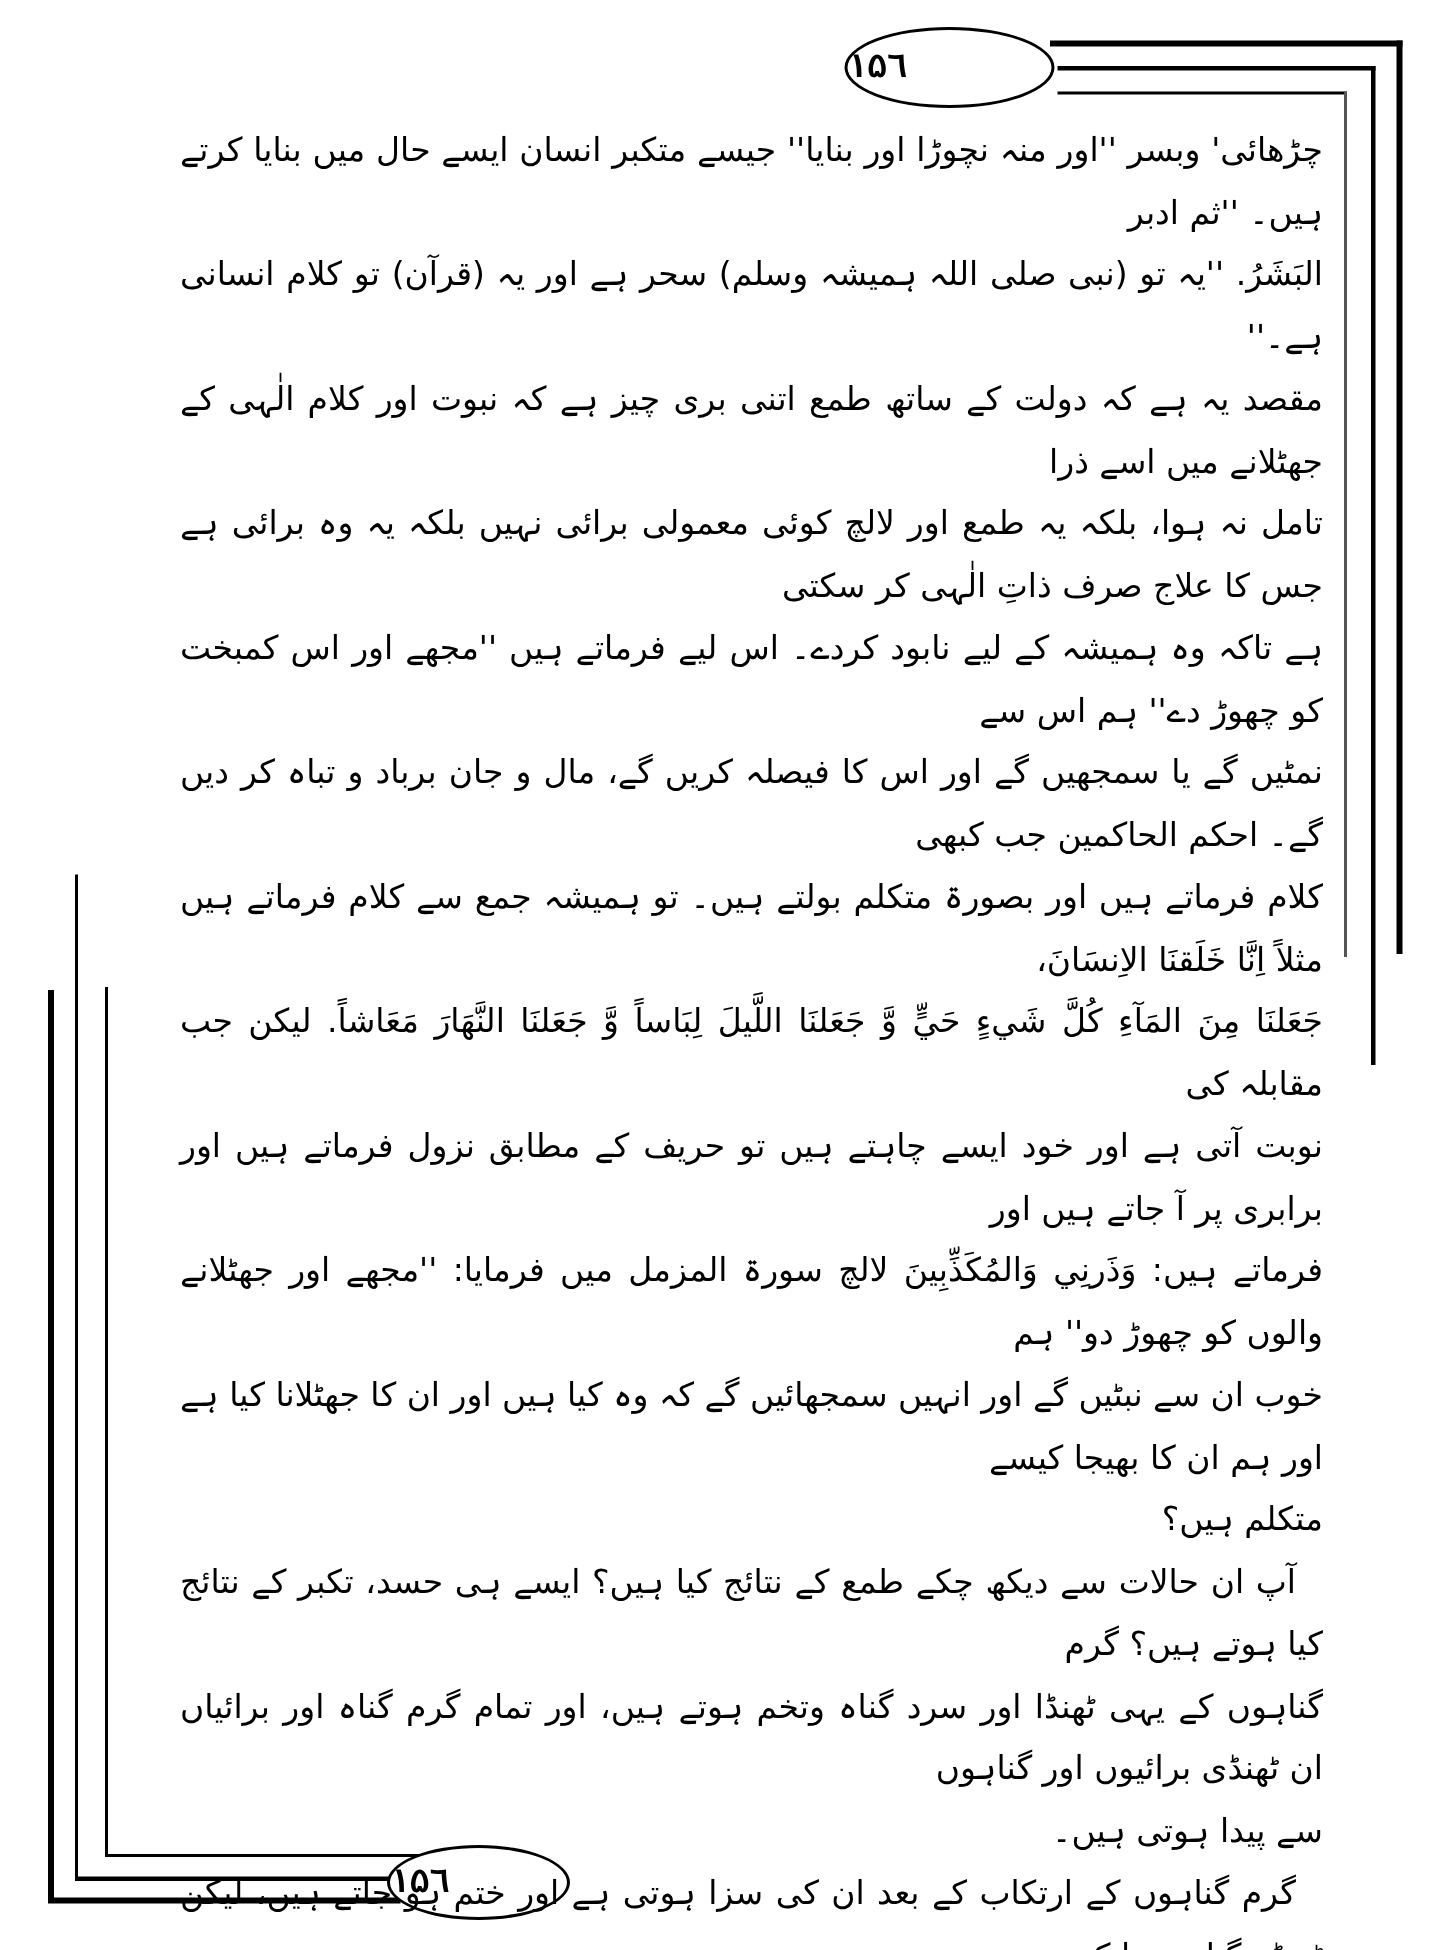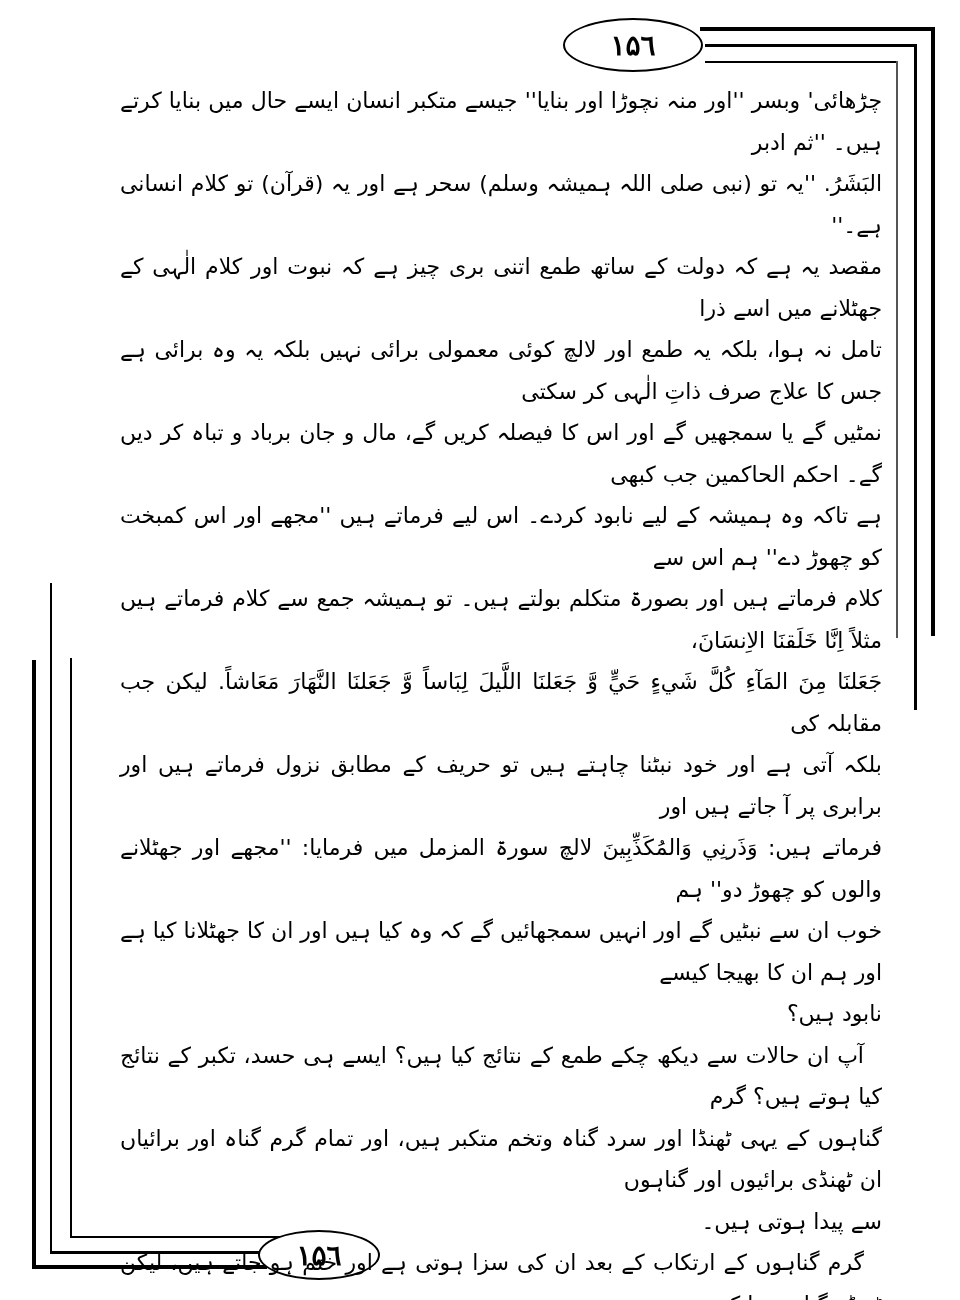--- a/index.html
+++ b/index.html
@@ -1,22 +1,22 @@
 <!DOCTYPE html>
 <html><head>
   <meta charset="utf-8">
   <style>
     html, body { margin: 0; padding: 0; background: #ffffff; }
     body { width: 960px; height: 1300px; position: relative; overflow: hidden; font-family: "DejaVu Sans", sans-serif; color: #000; }
 
     .line { position: absolute; background: #000; }
     .oval {
       position: absolute; background: #fff; border: 2.5px solid #000; border-radius: 50%;
-      display: flex; align-items: center; justify-content: center;
-      font-family: Liberation Sans, sans-serif; font-weight: bold; font-size: 28px; letter-spacing: 1px;
+      display: flex; align-items: center; 
+      font-family: Liberation Mono, monospace; font-weight: bold; font-size: 22px; letter-spacing: 1px;
     }
 
     .text-block {
       position: absolute; left: 92px; width: 790px; top: 80px;
       direction: rtl; text-align: justify;
       font-family: "DejaVu Sans", sans-serif; font-size: 22px; line-height: 41.5px;
     }
     .text-block p { margin: 0; }
     .text-block .para { text-indent: 0; margin-left: 28px; }
     .text-block .indent { text-indent: 18px; }
@@ -46,32 +46,32 @@
 </div>
 
 <div class="text-block">
   <div class="para">
     <p>چڑھائی' وبسر ''اور منہ نچوڑا اور بنایا'' جیسے متکبر انسان ایسے حال میں بنایا کرتے ہیں۔ ''ثم ادبر</p>
     <p>البَشَرُ. ''یہ تو (نبی صلی اللہ ہمیشہ وسلم) سحر ہے اور یہ (قرآن) تو کلام انسانی ہے۔''</p>
   </div>
   <div class="para">
     <p>مقصد یہ ہے کہ دولت کے ساتھ طمع اتنی بری چیز ہے کہ نبوت اور کلام الٰہی کے جھٹلانے میں اسے ذرا</p>
     <p>تامل نہ ہوا، بلکہ یہ طمع اور لالچ کوئی معمولی برائی نہیں بلکہ یہ وہ برائی ہے جس کا علاج صرف ذاتِ الٰہی کر سکتی</p>
+    <p>ہے تاکہ وہ ہمیشہ کے لیے نابود کردے۔ اس لیے فرماتے ہیں ''مجھے اور اس کمبخت کو چھوڑ دے'' ہم اس سے</p>
     <p>نمٹیں گے یا سمجھیں گے اور اس کا فیصلہ کریں گے، مال و جان برباد و تباہ کر دیں گے۔ احکم الحاکمین جب کبھی</p>
-    <p>ہے تاکہ وہ ہمیشہ کے لیے نابود کردے۔ اس لیے فرماتے ہیں ''مجھے اور اس کمبخت کو چھوڑ دے'' ہم اس سے</p>
     <p>کلام فرماتے ہیں اور بصورۃ متکلم بولتے ہیں۔ تو ہمیشہ جمع سے کلام فرماتے ہیں مثلاً اِنَّا خَلَقنَا الاِنسَانَ،</p>
     <p>جَعَلنَا مِنَ المَآءِ کُلَّ شَيءٍ حَيٍّ وَّ جَعَلنَا اللَّيلَ لِبَاساً وَّ جَعَلنَا النَّھَارَ مَعَاشاً. لیکن جب مقابلہ کی</p>
-    <p>بلکہ آتی ہے اور خود نبٹنا چاہتے ہیں تو حریف کے مطابق نزول فرماتے ہیں اور برابری پر آ جاتے ہیں اور</p>
+    <p>نوبت آتی ہے اور خود ایسے چاہتے ہیں تو حریف کے مطابق نزول فرماتے ہیں اور برابری پر آ جاتے ہیں اور</p>
     <p>فرماتے ہیں: وَذَرنِي وَالمُکَذِّبِینَ لالچ سورۃ المزمل میں فرمایا: ''مجھے اور جھٹلانے والوں کو چھوڑ دو'' ہم</p>
     <p>خوب ان سے نبٹیں گے اور انہیں سمجھائیں گے کہ وہ کیا ہیں اور ان کا جھٹلانا کیا ہے اور ہم ان کا بھیجا کیسے</p>
-    <p>نابود ہیں؟</p>
+    <p>متکلم ہیں؟</p>
   </div>
   <div class="para indent">
     <p>آپ ان حالات سے دیکھ چکے طمع کے نتائج کیا ہیں؟ ایسے ہی حسد، تکبر کے نتائج کیا ہوتے ہیں؟ گرم</p>
-    <p style="text-indent:0">گناہوں کے یہی ٹھنڈا اور سرد گناہ وتخم متکبر ہیں، اور تمام گرم گناہ اور برائیاں ان ٹھنڈی برائیوں اور گناہوں</p>
+    <p style="text-indent:0">گناہوں کے یہی ٹھنڈا اور سرد گناہ وتخم ہوتے ہیں، اور تمام گرم گناہ اور برائیاں ان ٹھنڈی برائیوں اور گناہوں</p>
     <p style="text-indent:0">سے پیدا ہوتی ہیں۔</p>
   </div>
   <div class="para indent">
     <p>گرم گناہوں کے ارتکاب کے بعد ان کی سزا ہوتی ہے اور ختم ہو جاتے ہیں، لیکن ٹھنڈے گناہ سزا کی</p>
 
   </div>
 
 </div>
 
 </body></html>

